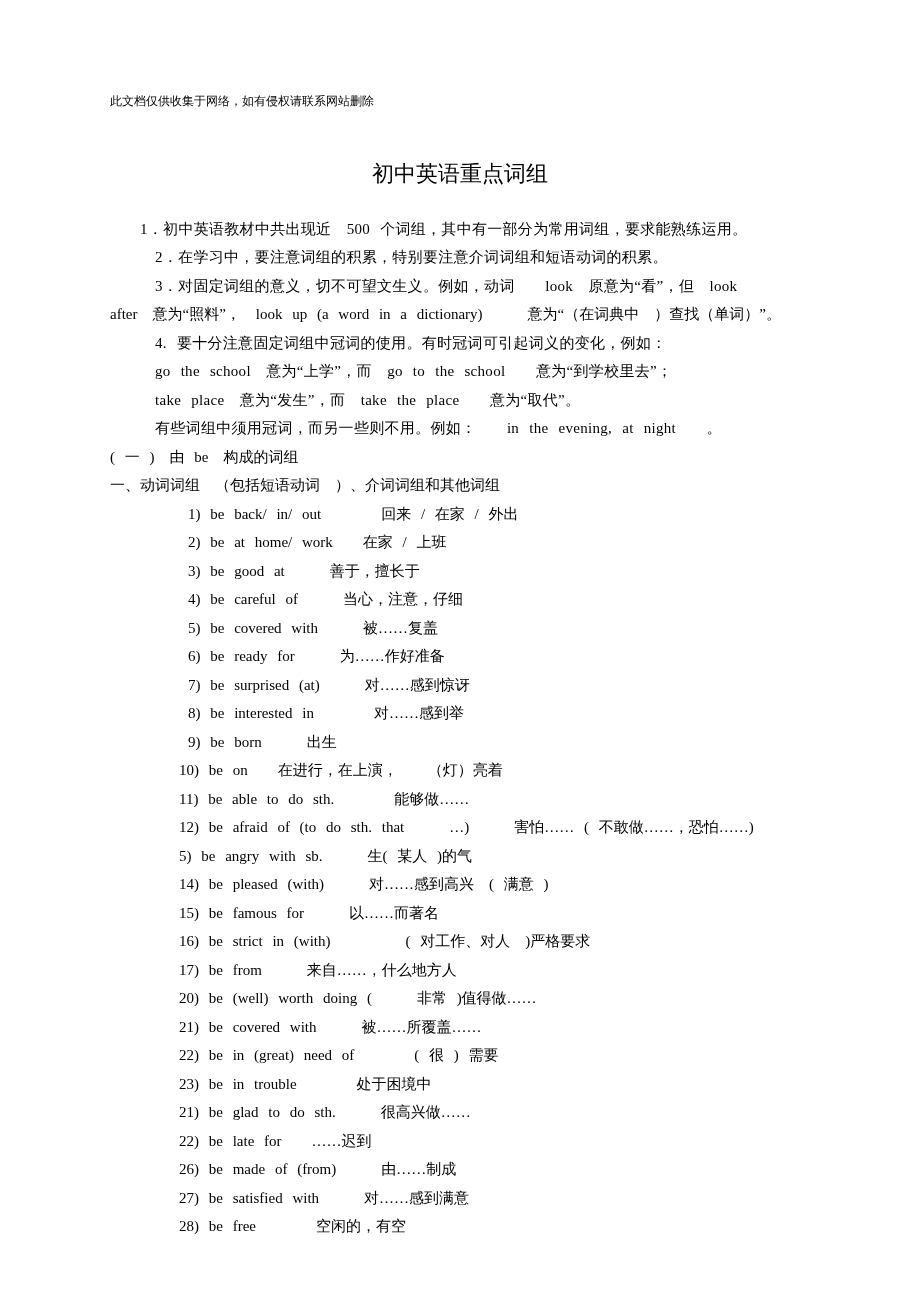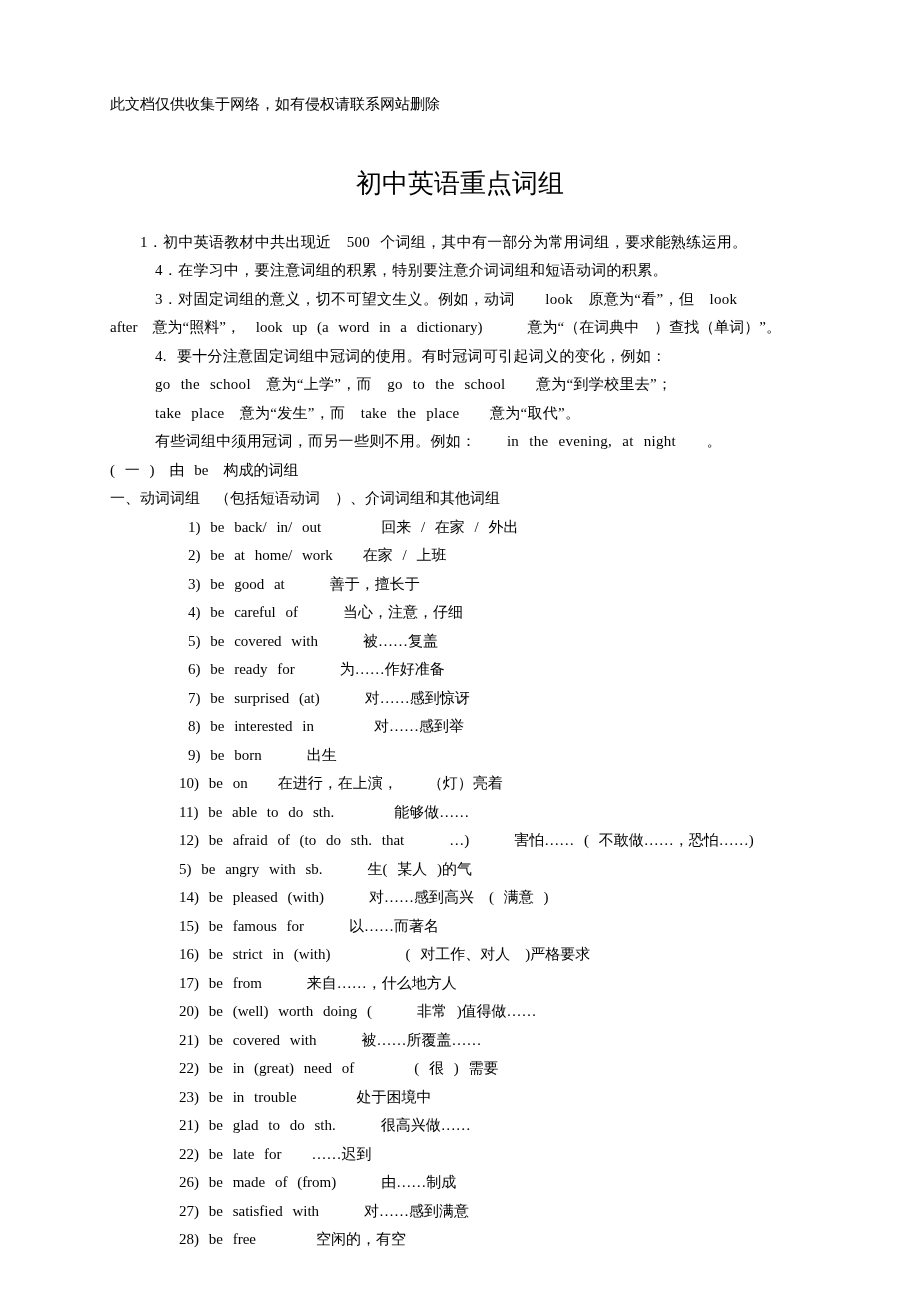--- a/index.html
+++ b/index.html
@@ -10,26 +10,26 @@
     font-size: 15px;
     color: #000;
     width: 920px;
   }
   .page {
     padding: 90px 110px 60px 110px;
     box-sizing: border-box;
     line-height: 1.9;
   }
   .header-note {
-    font-size: 15px;
+    font-size: 12px;
     margin-bottom: 40px;
   }
   .title {
     text-align: center;
-    font-size: 26px;
+    font-size: 22px;
     margin-bottom: 20px;
   }
   .para {
     text-indent: 2em;
     word-spacing: 0.4em;
     letter-spacing: 0.02em;
   }
   .para-noindent {
     text-indent: 0;
     word-spacing: 0.4em;
@@ -46,21 +46,21 @@
 </head>
 <body>
 
 <div class="page">
 
   <div class="header-note">此文档仅供收集于网络，如有侵权请联系网站删除</div>
 
   <div class="title">初中英语重点词组</div>
 
   <div class="para">1．初中英语教材中共出现近　500 个词组，其中有一部分为常用词组，要求能熟练运用。</div>
-  <div class="para" style="text-indent:3em">4．在学习中，要注意词组的积累，特别要注意介词词组和短语动词的积累。</div>
+  <div class="para" style="text-indent:3em">2．在学习中，要注意词组的积累，特别要注意介词词组和短语动词的积累。</div>
   <div class="para" style="text-indent:3em">3．对固定词组的意义，切不可望文生义。例如，动词　　look　原意为“看”，但　look</div>
   <div class="para-noindent">after　意为“照料”，　look up (a word in a dictionary)　　　意为“（在词典中　）查找（单词）”。</div>
   <div class="para" style="text-indent:3em">4. 要十分注意固定词组中冠词的使用。有时冠词可引起词义的变化，例如：</div>
   <div class="para" style="text-indent:3em">go the school　意为“上学”，而　go to the school　　意为“到学校里去”；</div>
   <div class="para" style="text-indent:3em">take place　意为“发生”，而　take the place　　意为“取代”。</div>
   <div class="para" style="text-indent:3em">有些词组中须用冠词，而另一些则不用。例如：　　in the evening, at night　　。</div>
 
   <div class="para-noindent">( 一 )　由 be　构成的词组</div>
   <div class="para-noindent">一、动词词组　（包括短语动词　）、介词词组和其他词组</div>
 

